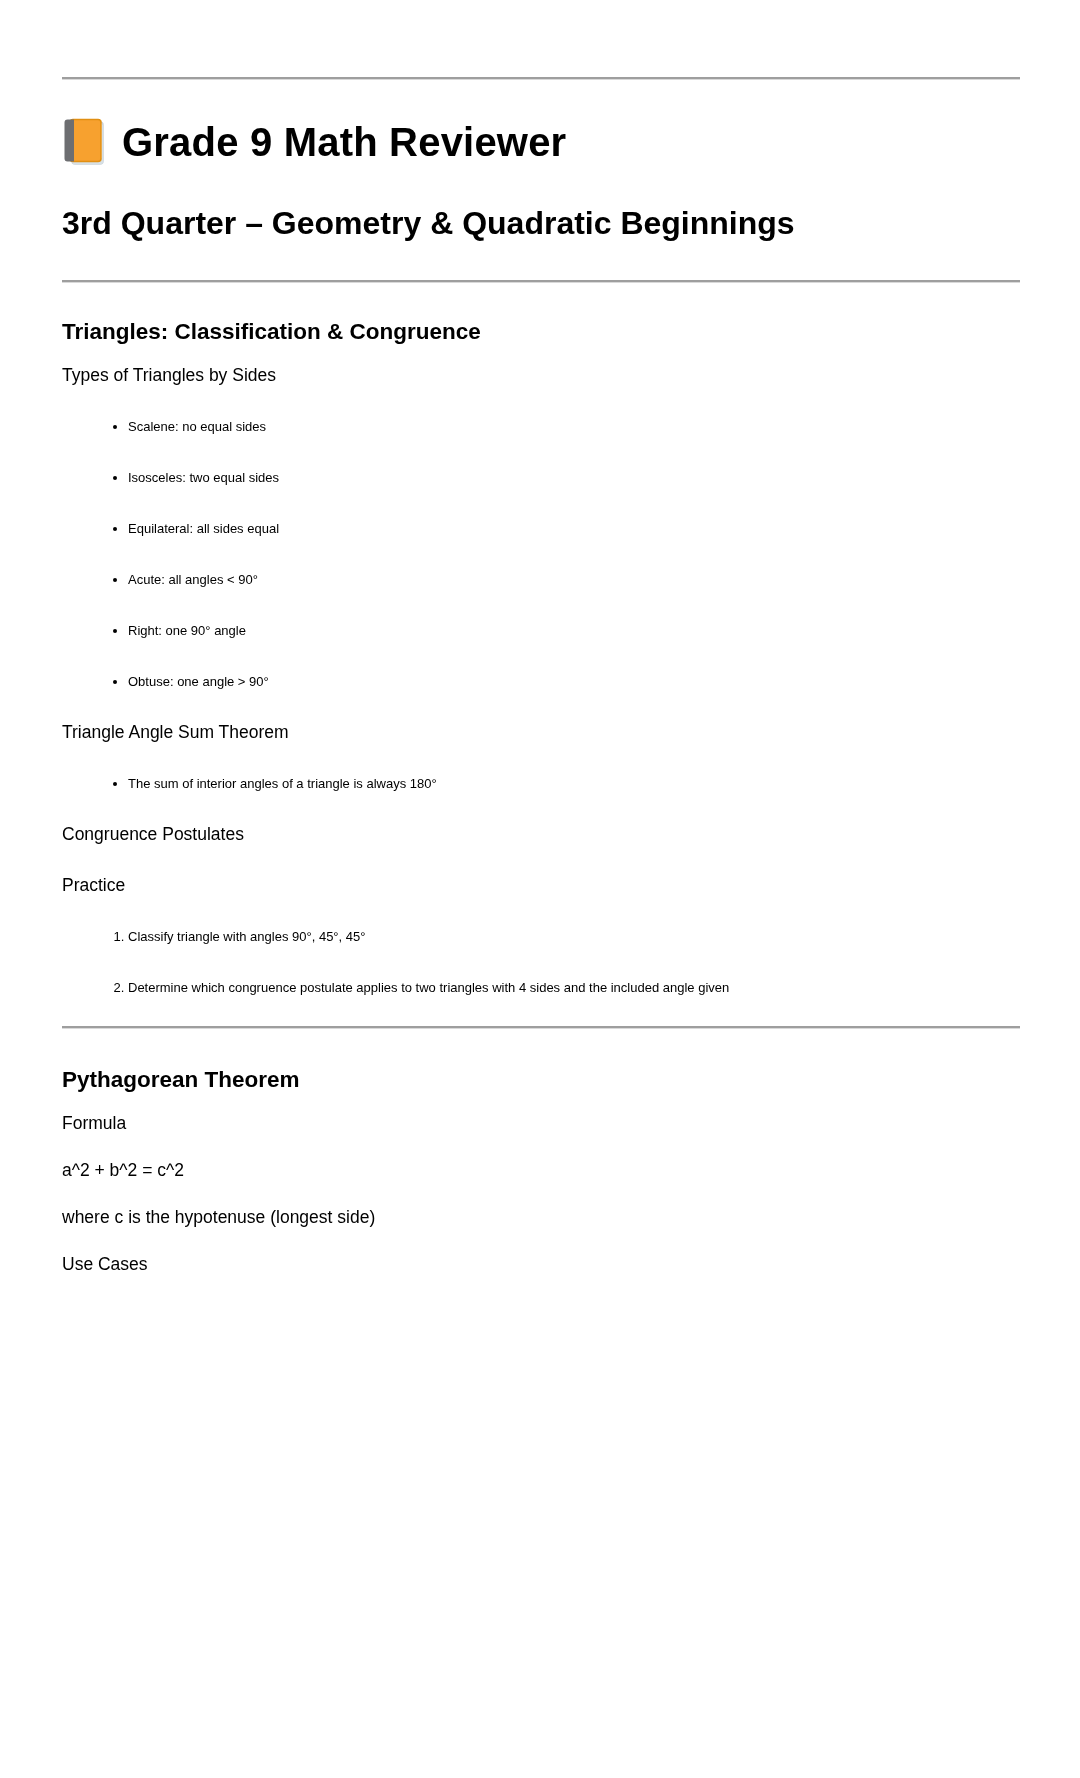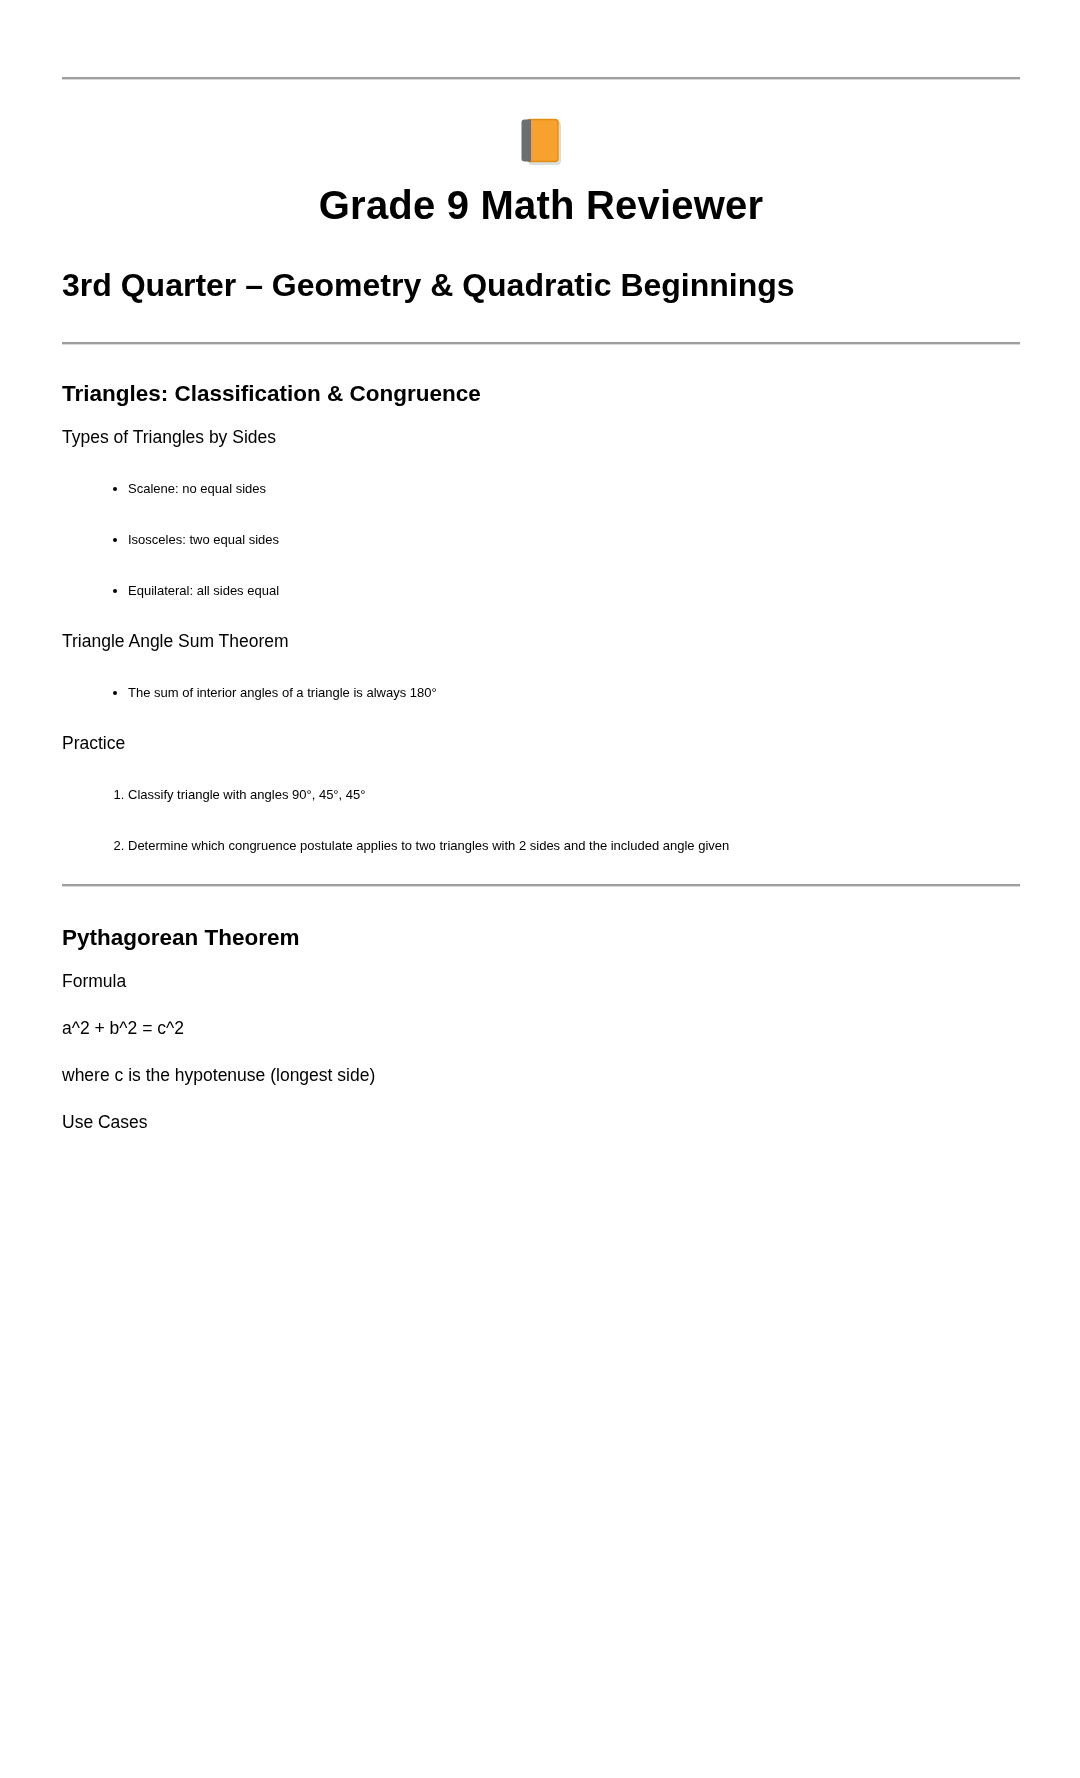--- a/index.html
+++ b/index.html
@@ -17,21 +17,20 @@
   .rule {
     height: 2px;
     background: #9e9e9e;
     border-bottom: 1px solid #d9d9d9;
   }
   .title-row {
     display: flex;
     align-items: center;
     gap: 16px;
     margin-top: 38px;
-    flex-direction: column;
   }
   .book-icon svg { display: block; }
   h1.doc-title {
     font-size: 40px;
     line-height: 46px;
     font-weight: 700;
     margin: 0;
     letter-spacing: 0.2px;
   }
   h2.doc-subtitle {
@@ -94,31 +93,37 @@
 
   <h3 class="section-heading">Triangles: Classification &amp; Congruence</h3>
 
   <p class="group-label">Types of Triangles by Sides</p>
   <ul class="doc-list">
     <li>Scalene: no equal sides</li>
     <li>Isosceles: two equal sides</li>
     <li>Equilateral: all sides equal</li>
   </ul>
 
+  <ul class="doc-list">
+    <li>Acute: all angles &lt; 90°</li>
+    <li>Right: one 90° angle</li>
+    <li>Obtuse: one angle &gt; 90°</li>
+  </ul>
 
   <p class="group-label">Triangle Angle Sum Theorem</p>
   <ul class="doc-list">
     <li>The sum of interior angles of a triangle is always 180°</li>
   </ul>
 
+  <p class="group-label">Congruence Postulates</p>
 
   <p class="group-label">Practice</p>
   <ol class="doc-list">
     <li>Classify triangle with angles 90°, 45°, 45°</li>
-    <li>Determine which congruence postulate applies to two triangles with 2 sides and the included angle given</li>
+    <li>Determine which congruence postulate applies to two triangles with 4 sides and the included angle given</li>
   </ol>
 
   <div class="rule"></div>
 
   <h3 class="section-heading second">Pythagorean Theorem</h3>
 
   <p class="body-par">Formula</p>
   <p class="body-par">a^2 + b^2 = c^2</p>
   <p class="body-par">where c is the hypotenuse (longest side)</p>
   <p class="body-par">Use Cases</p>

